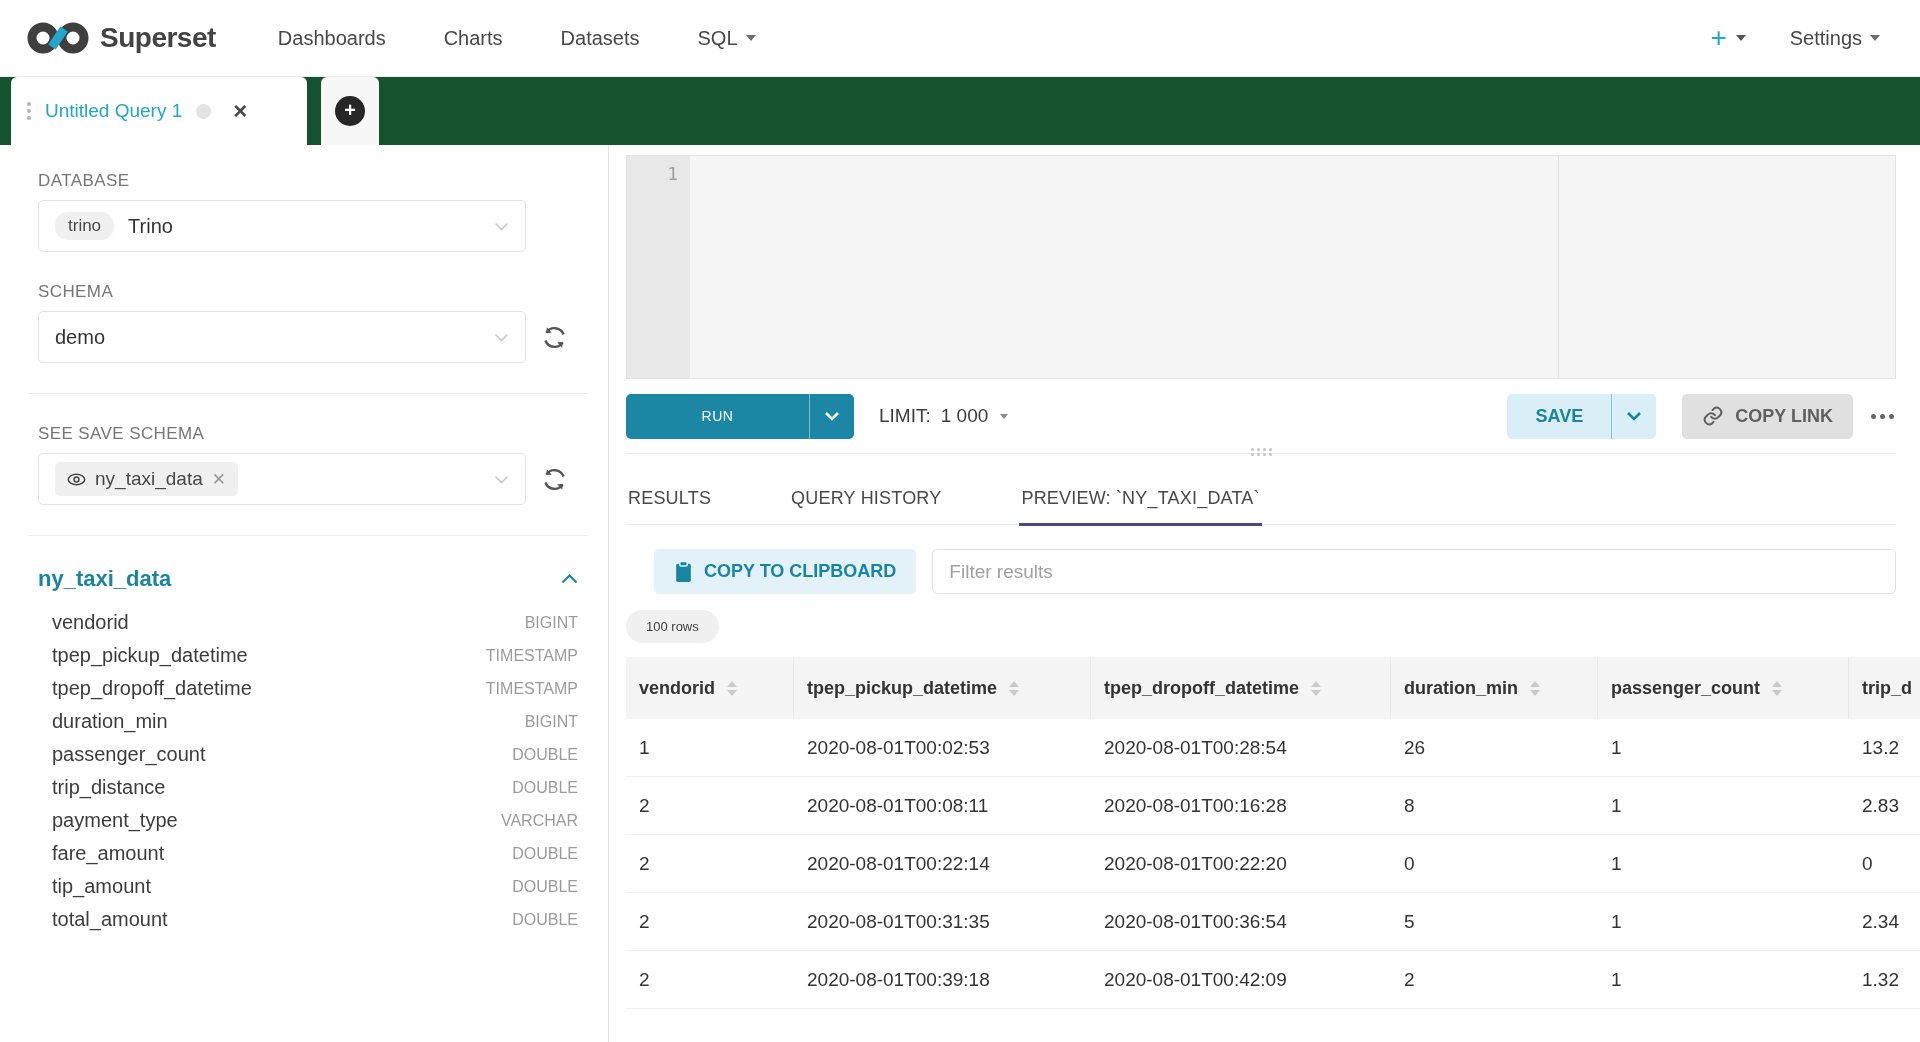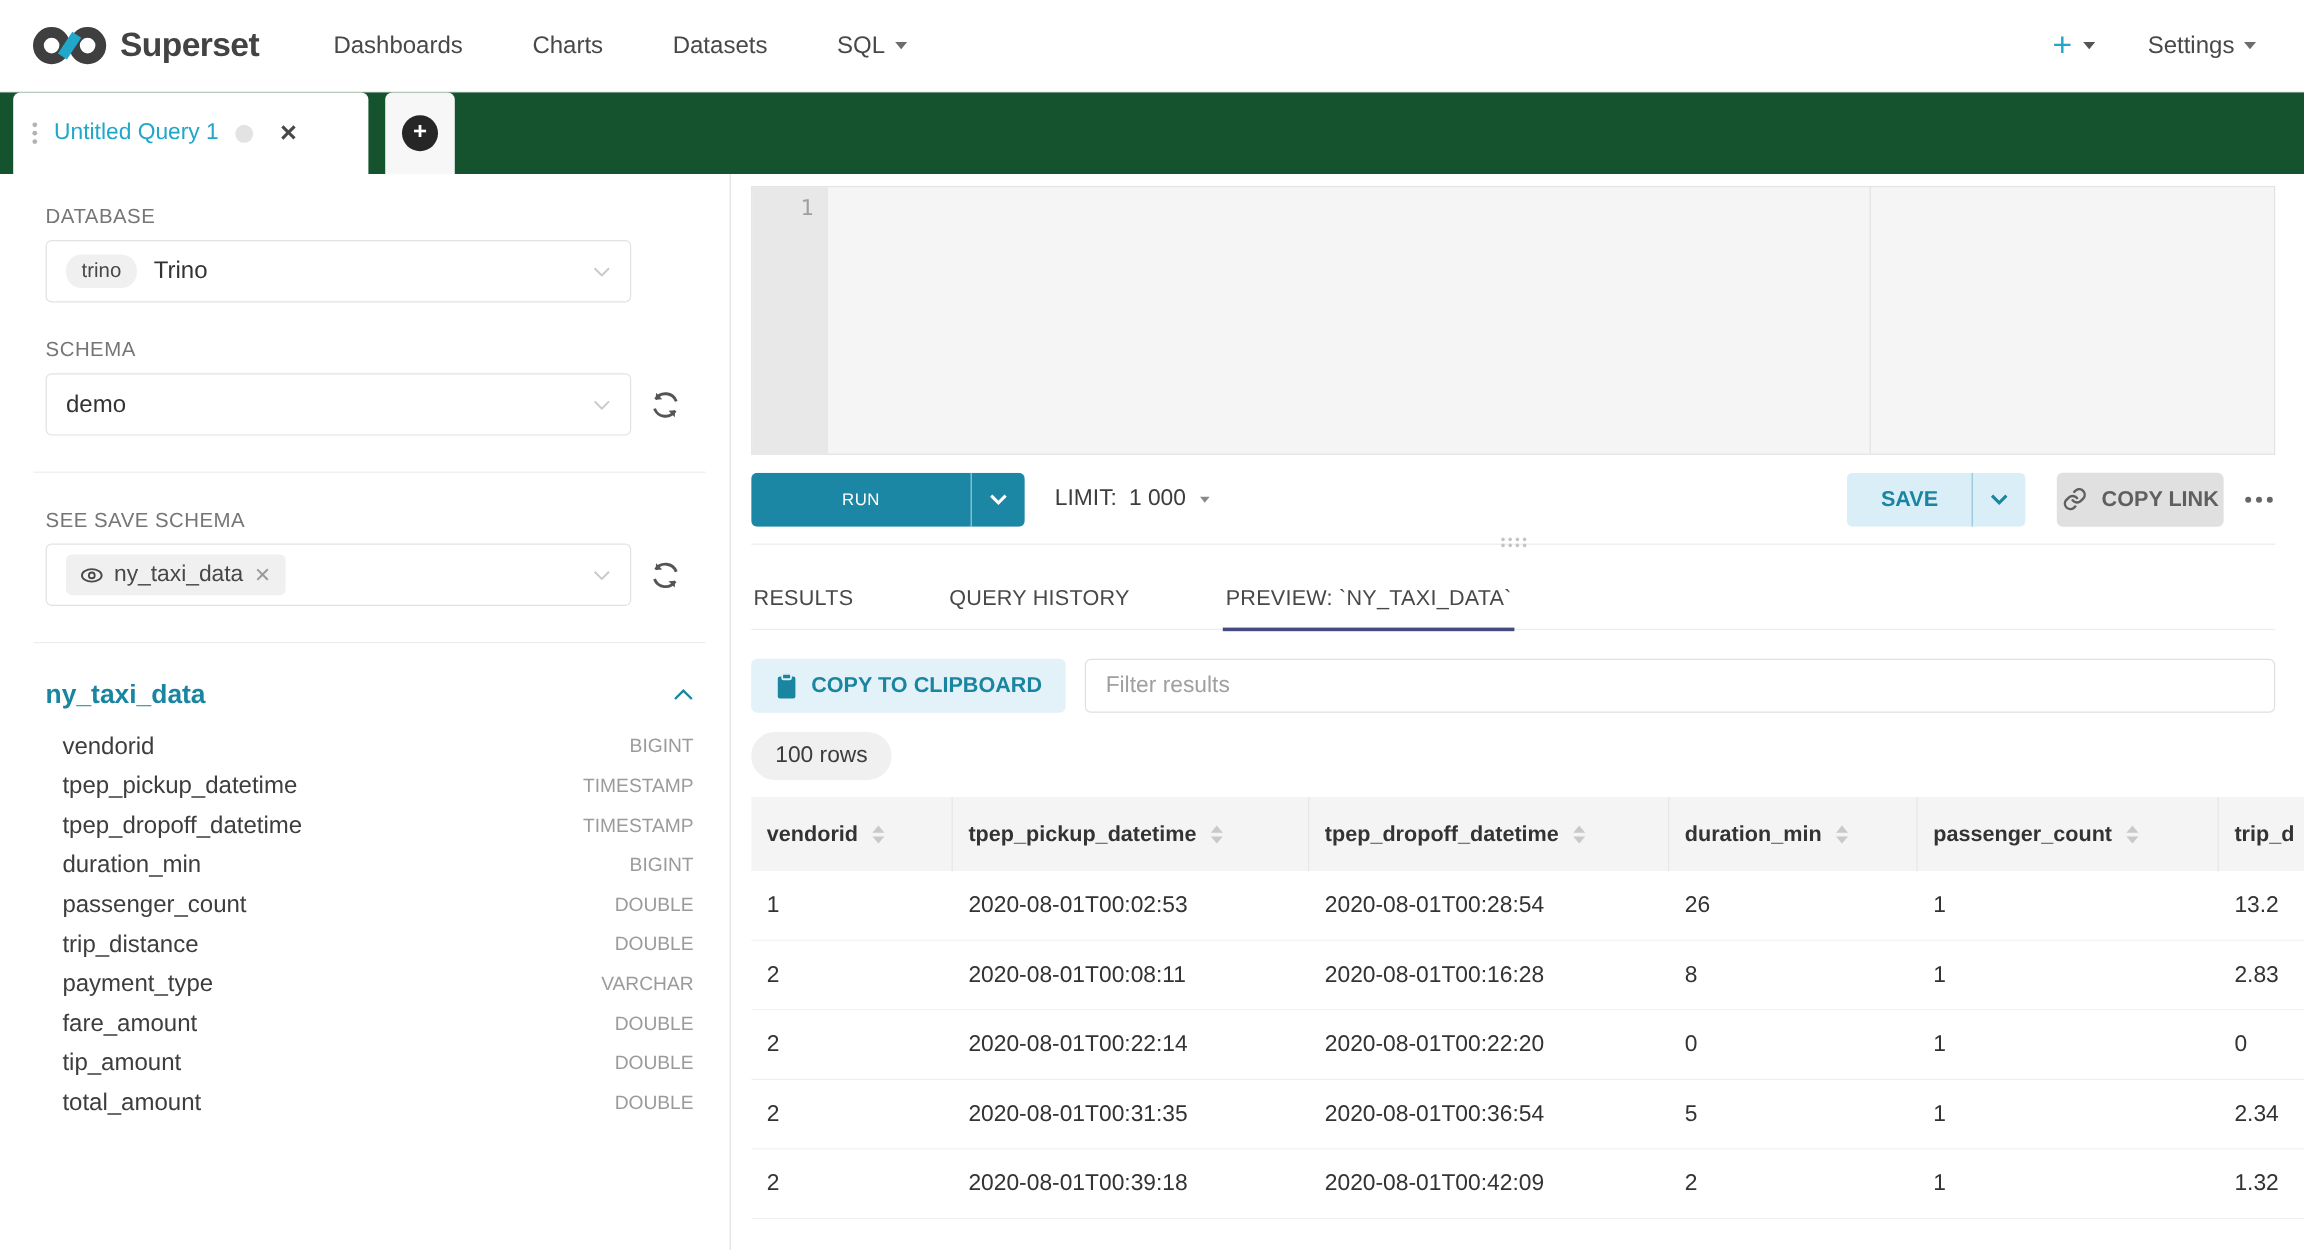--- a/index.html
+++ b/index.html
@@ -64,38 +64,38 @@
   .run-btn { display:flex; height:45px; border-radius:5px; overflow:hidden; cursor:pointer; }
   .run-main { width:183px; background:#1b87a5; color:#fff; font-size:14px; letter-spacing:0.5px; display:flex; align-items:center; justify-content:center; }
   .run-caret { width:45px; background:#1b87a5; border-left:1px solid rgba(255,255,255,0.45); display:flex; align-items:center; justify-content:center; }
   .limit { margin-left:25px; font-size:19px; color:#3d3d3d; display:flex; align-items:center; cursor:pointer; }
   .limit .lim-val { margin-left:10px; }
   .limit .caret { border-top-color:#8a8a8a; margin-left:12px; border-left-width:4px; border-right-width:4px; border-top-width:5px; }
   .toolbar .spacer { flex:1; }
   .save-btn { display:flex; height:45px; border-radius:5px; overflow:hidden; cursor:pointer; }
   .save-main { width:104px; background:#d9eef6; color:#1a85a0; font-size:18px; font-weight:bold; display:flex; align-items:center; justify-content:center; }
   .save-caret { width:45px; background:#d9eef6; border-left:1px solid #8fc3d4; display:flex; align-items:center; justify-content:center; }
-  .copy-link-btn { margin-left:26px; height:45px; background:#e0e0e0; border:none; border-radius:5px; padding:0 4px; display:flex; align-items:center; gap:11px; color:#5f5f5f; font-size:18px; font-weight:bold; font-family:inherit; cursor:pointer; }
+  .copy-link-btn { margin-left:26px; height:45px; background:#e0e0e0; border:none; border-radius:5px; padding:0 20px; display:flex; align-items:center; gap:11px; color:#5f5f5f; font-size:18px; font-weight:bold; font-family:inherit; cursor:pointer; }
   .more-dots { margin-left:16px; display:flex; gap:4px; cursor:pointer; padding:6px 2px; }
   .more-dots i { width:5px; height:5px; border-radius:50%; background:#666; }
 
   .south { height:13px; border-top:1px solid #ececec; display:flex; justify-content:center; }
   .grip { display:flex; flex-direction:column; gap:2px; margin-top:-6px; cursor:row-resize; }
   .grip span { display:flex; gap:3px; }
   .grip i { width:3px; height:3px; border-radius:50%; background:#c4c4c4; }
 
   .result-tabs { display:flex; gap:76px; border-bottom:1px solid #ececec; padding-top:12px; }
   .rtab { font-size:18px; color:#484848; padding:10px 2px 14px; cursor:pointer; letter-spacing:0.2px; }
   .rtab.active { border-bottom:3px solid #454a7f; margin-bottom:-2px; }
 
   .result-controls { display:flex; align-items:center; margin-top:24px; }
-  .copy-clip-btn { height:45px; background:#e2f2f8; border:none; border-radius:5px; padding:0 20px; display:flex; align-items:center; gap:11px; color:#1a85a0; font-size:18px; font-weight:bold; font-family:inherit; cursor:pointer; flex:none; }
+  .copy-clip-btn { height:45px; background:#e2f2f8; border:none; border-radius:5px; padding:0 20px; display:flex; align-items:center; gap:11px; color:#1a85a0; font-size:18px; font-weight:bold; font-family:inherit; cursor:pointer; flex:none;margin-left:28px; }
   .filter-input { flex:1; height:45px; margin-left:16px; border:1px solid #e0e0e0; border-radius:5px; padding:0 16px; font-size:19px; color:#333; font-family:inherit; outline:none; }
   .filter-input::placeholder { color:#a0a0a0; }
-  .rows-pill { display:inline-block; margin-top:16px; background:#f0f0f0; border-radius:21px; padding:9px 20px; font-size:19px; color:#3d3d3d; width:fit-content; }
+  .rows-pill { display:inline-block; margin-top:16px; background:#f0f0f0; border-radius:21px; padding:9px 20px; font-size:13px; color:#3d3d3d; width:fit-content; }
 
   .grid { margin:14px -24px 0 0; overflow:hidden; }
   .grid-head { display:flex; background:#f4f4f4; height:62px; width:1390px; }
   .hc { display:flex; align-items:center; padding-left:13px; border-right:1px solid #e7e7e7; font-size:18px; font-weight:bold; color:#333; gap:12px; }
   .hc:last-child { border-right:none; }
   .sort { display:flex; flex-direction:column; gap:3px; }
   .tri-up { width:0; height:0; border-left:5px solid transparent; border-right:5px solid transparent; border-bottom:6px solid #c9c9c9; }
   .tri-down { width:0; height:0; border-left:5px solid transparent; border-right:5px solid transparent; border-top:6px solid #c9c9c9; }
   .grid-row { display:flex; height:58px; width:1390px; background:#fff; border-bottom:1px solid #efefef; }
   .grid-row:first-of-type { margin-top:2px; }

